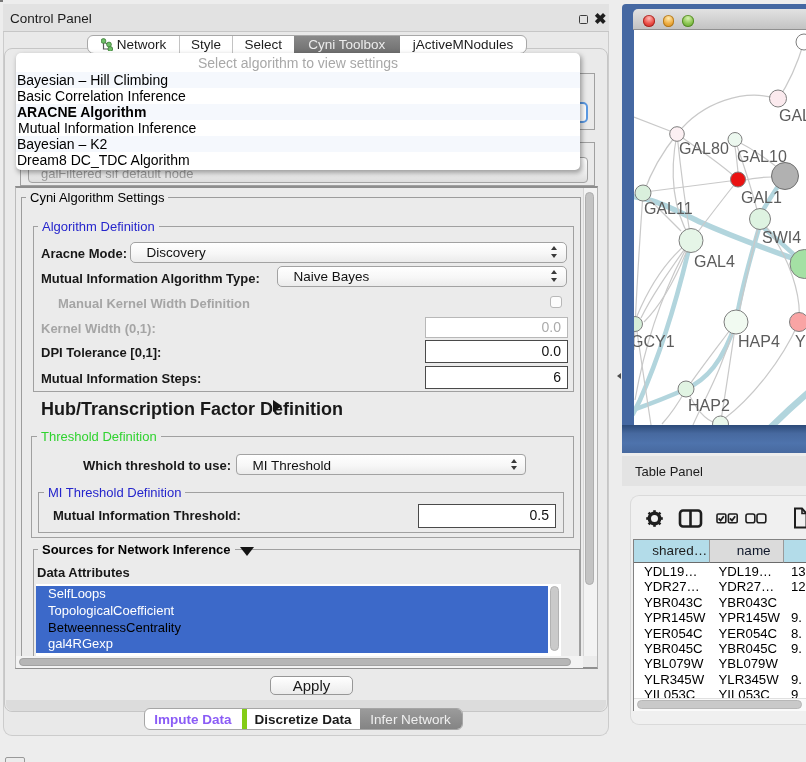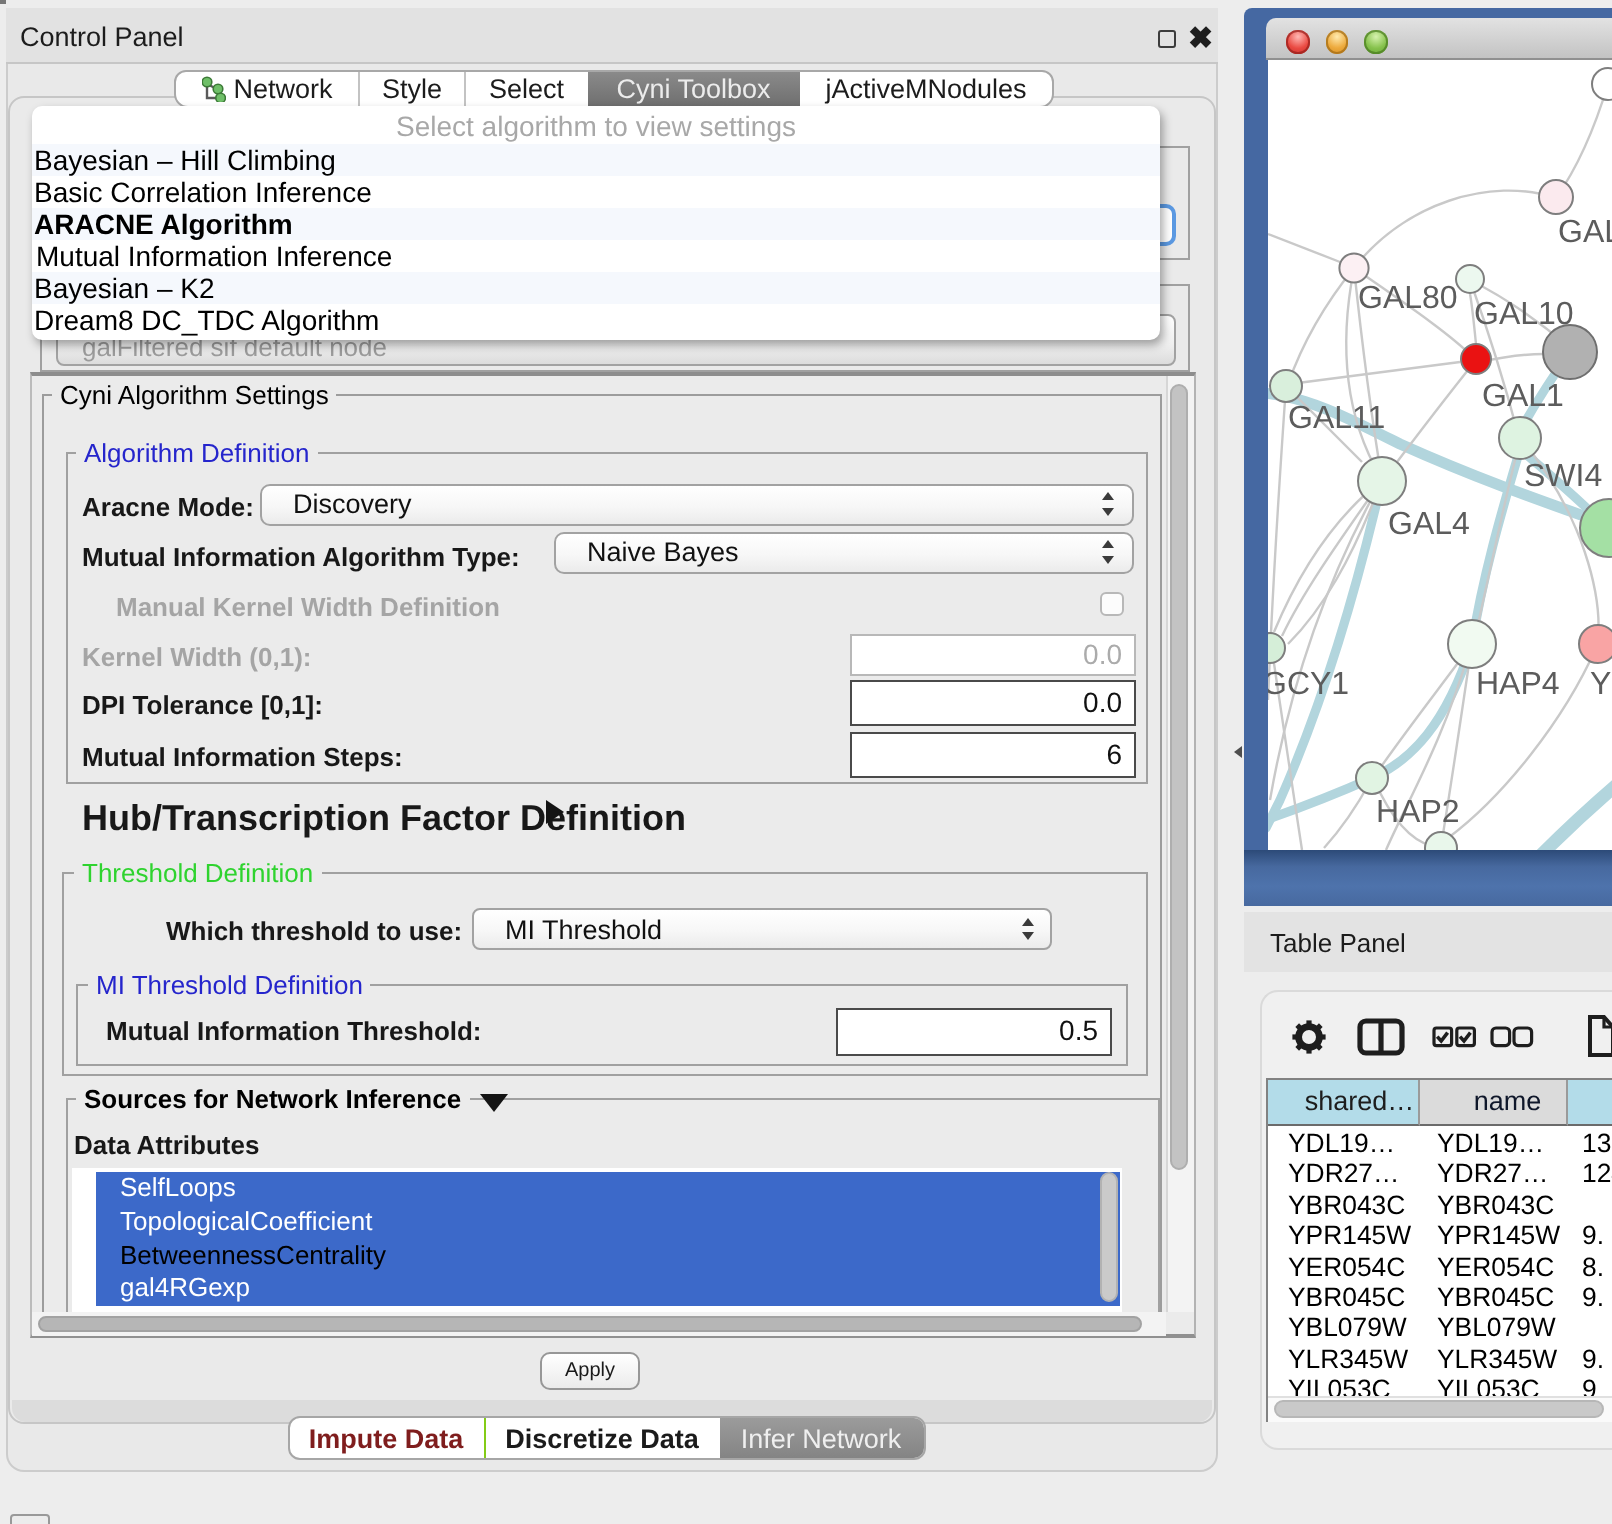--- a/index.html
+++ b/index.html
@@ -106,38 +106,38 @@
 <div class="fld" style="left:38px;top:492px;width:526px;height:41px;"></div>
 <div class="ftit" style="left:44px;top:485px;color:#2525cc;">MI Threshold Definition</div>
 <div class="lbl" style="left:53px;top:508px;">Mutual Information Threshold:</div>
 <div class="tfield" style="left:418px;top:504px;width:138px;height:24px;border:1.5px solid #4a4a4a;color:#111;line-height:21px;">0.5</div>
 
 <div class="fld" style="left:33px;top:549px;width:547px;height:108px;"></div>
 <div class="ftit b" style="left:38px;top:542px;background:#ebebeb;">Sources for Network Inference</div>
 <div class="abs" style="left:240px;top:547px;width:0;height:0;border-left:7px solid transparent;border-right:7px solid transparent;border-top:9px solid #141414;"></div>
 <div class="lbl" style="left:37px;top:565px;">Data Attributes</div>
 <div class="abs" style="left:36px;top:584px;width:525px;height:73px;background:#fff;"></div>
-<div class="abs" style="left:36px;top:586px;width:512px;height:67px;margin-left:12px;">
+<div class="abs" style="left:36px;top:586px;width:512px;height:67px;">
   <div style="height:16.75px;background:#3c69c9;color:#fff;font-size:13px;padding-left:12px;line-height:16.75px;">SelfLoops</div>
   <div style="height:16.75px;background:#3c69c9;color:#fff;font-size:13px;padding-left:12px;line-height:16.75px;">TopologicalCoefficient</div>
   <div style="height:16.75px;background:#3c69c9;color:#000000;font-size:13px;padding-left:12px;line-height:16.75px;">BetweennessCentrality</div>
   <div style="height:16.75px;background:#3c69c9;color:#fff;font-size:13px;padding-left:12px;line-height:16.75px;">gal4RGexp</div>
 </div>
 <div class="abs" style="left:550px;top:586px;width:9px;height:65px;border-radius:4.5px;background:#cacaca;border:1px solid #b2b2b2;"></div>
 
 <div class="abs" style="left:583px;top:188px;width:14px;height:468px;background:#f3f3f3;border-left:1px solid #d6d6d6;"></div>
 <div class="abs" style="left:585px;top:192px;width:9px;height:393px;border-radius:4.5px;background:#c3c3c3;border:1px solid #aeaeae;"></div>
 <div class="abs" style="left:16px;top:656px;width:567px;height:12px;background:#f3f3f3;"></div>
 <div class="abs" style="left:19px;top:658px;width:552px;height:8px;border-radius:4px;background:#b6b6b6;border:1px solid #a2a2a2;"></div>
 
-<div class="abs" style="left:270px;top:676px;width:50px;height:19px;border:1px solid #979797;border-radius:5px;background:linear-gradient(180deg,#ffffff,#ebebeb);font-size:10px;color:#1a1a1a;text-align:center;line-height:17px;">Apply</div>
+<div class="abs" style="left:270px;top:676px;width:83px;height:19px;border:1px solid #979797;border-radius:5px;background:linear-gradient(180deg,#ffffff,#ebebeb);font-size:15px;color:#1a1a1a;text-align:center;line-height:17px;">Apply</div>
 
 <div class="abs" style="left:143.5px;top:708px;width:319px;height:22px;background:#fff;border:1px solid #a6a6a6;border-radius:6px;overflow:hidden;display:flex;">
-  <div style="width:97px;display:flex;align-items:center;justify-content:center;font-size:13.5px;font-weight:bold;color:#7f1d1d;">Impute Data</div>
-  <div style="width:118px;border-left:1px solid #84cc16;display:flex;align-items:center;justify-content:center;font-size:13.5px;font-weight:bold;color:#1b1b1b;">Discretize Data</div>
+  <div style="width:97px;display:flex;align-items:center;justify-content:center;font-size:13.5px;font-weight:bold;color:#8b5cf6;">Impute Data</div>
+  <div style="width:118px;border-left:5px solid #84cc16;display:flex;align-items:center;justify-content:center;font-size:13.5px;font-weight:bold;color:#1b1b1b;">Discretize Data</div>
   <div style="flex:1;background:linear-gradient(180deg,#9b9b9b,#848484);display:flex;align-items:center;justify-content:center;font-size:13.5px;color:#efefef;">Infer Network</div>
 </div>
 
 <div class="abs" style="left:617px;top:373px;width:0;height:0;border-top:3px solid transparent;border-bottom:3px solid transparent;border-right:4.5px solid #4e4e4e;"></div>
 
 <div class="abs" style="left:5px;top:757px;width:20px;height:12px;border:1.5px solid #999;background:#ececec;border-radius:2px;"></div>
 
 <div class="abs" style="left:16px;top:52.5px;width:564px;height:117.5px;background:#fff;border-radius:5px;box-shadow:1.5px 2.5px 5px rgba(0,0,0,0.35);overflow:hidden;z-index:50;font-size:14px;">
   <div style="height:19px;color:#a8a8a8;text-align:center;line-height:17px;padding-top:2px;">Select algorithm to view settings</div>
   <div style="height:16.1px;background:#f5f8fd;padding-left:1px;line-height:16px;color:#000;">Bayesian – Hill Climbing</div>

